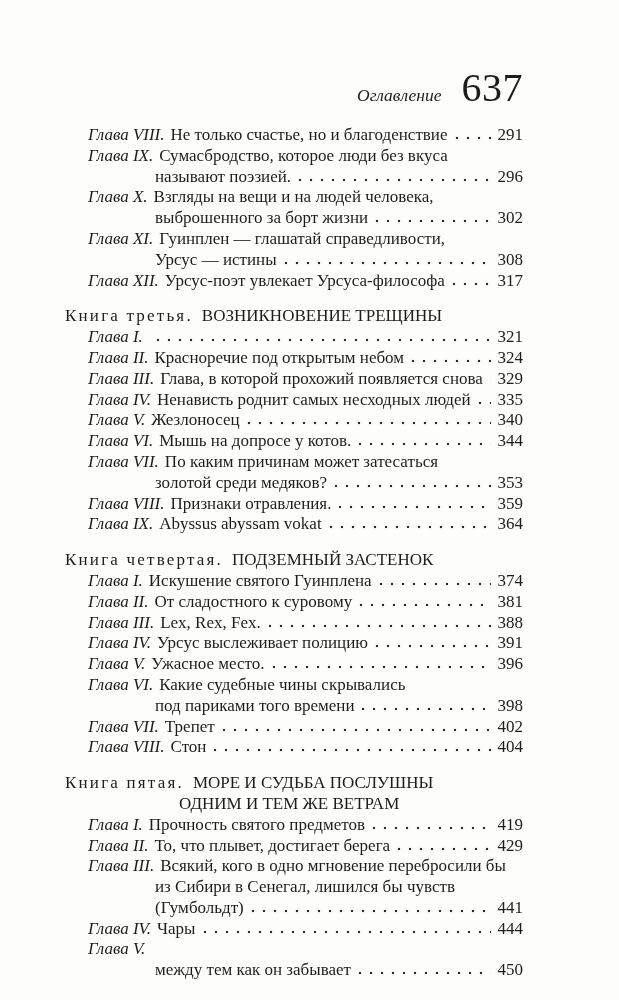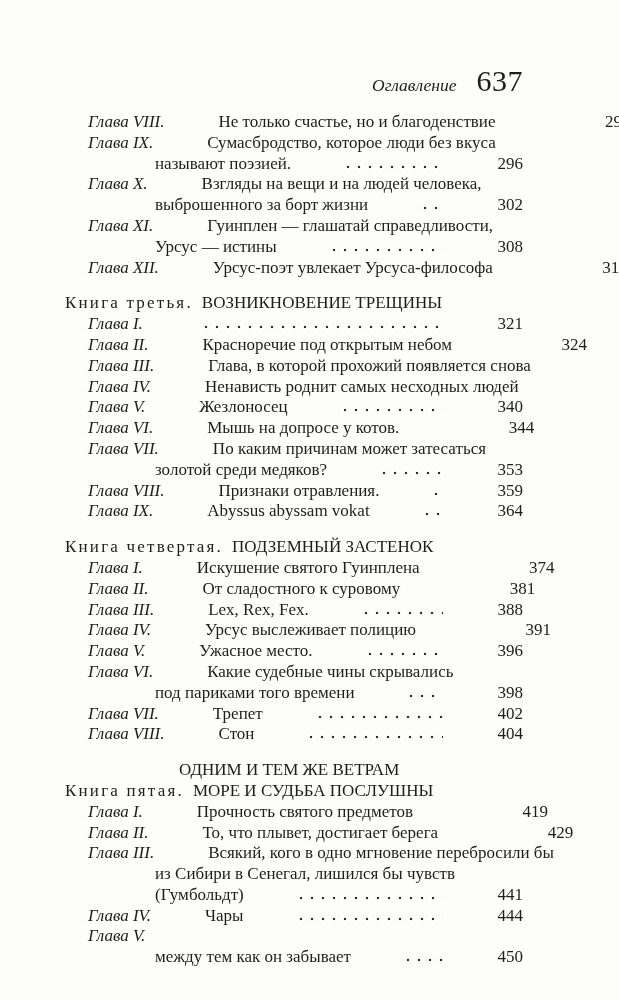--- a/index.html
+++ b/index.html
@@ -17,34 +17,33 @@
     font-size: 17px;
   }
   .pagehead {
     display: flex;
     justify-content: flex-end;
     align-items: baseline;
     gap: 20px;
     margin-bottom: 14px;
   }
   .running { font-style: italic; font-size: 17.5px; }
-  .folio { font-size: 30px; letter-spacing: 0.5px; text-align: right; }
+  .folio { font-size: 40px; letter-spacing: 0.5px; text-align: right; }
 
   .group { margin-top: 15px; }
   .group:first-child { margin-top: 0; }
 
   .h-line { line-height: 20.8px; white-space: pre; }
   .book-prefix { letter-spacing: 2.2px; margin-right: 9px; }
   .h-cont { padding-left: 114px; }
 
   .row {
     display: flex;
     align-items: baseline;
     line-height: 20.8px;
-    gap: 48px;
   }
   .row.first { padding-left: 23px; }
   .row.cont  { padding-left: 90px; }
   .label { font-style: italic; white-space: pre; margin-right: 6px; }
   .text  { white-space: pre; }
   .leader {
     flex: 1 1 auto;
     min-width: 0;
     height: 4px;
     margin: 0 5px 0 7px;
@@ -261,22 +260,22 @@
           <div class="row first">
             <span class="label">Глава VIII.</span>
             <span class="text">Стон</span>
             <span class="leader"></span>
             <span class="pg">404</span>
           </div>
         </div>
       </section>
       <section class="group">
         <div class="book-heading">
+          <div class="h-line"><span class="book-prefix">Книга пятая.</span><span class="book-title">МОРЕ И СУДЬБА ПОСЛУШНЫ</span></div>
           <div class="h-line h-cont">ОДНИМ И ТЕМ ЖЕ ВЕТРАМ</div>
-          <div class="h-line"><span class="book-prefix">Книга пятая.</span><span class="book-title">МОРЕ И СУДЬБА ПОСЛУШНЫ</span></div>
         </div>
         <div class="entry">
           <div class="row first">
             <span class="label">Глава I.</span>
             <span class="text">Прочность святого предметов</span>
             <span class="leader"></span>
             <span class="pg">419</span>
           </div>
         </div>
         <div class="entry">

